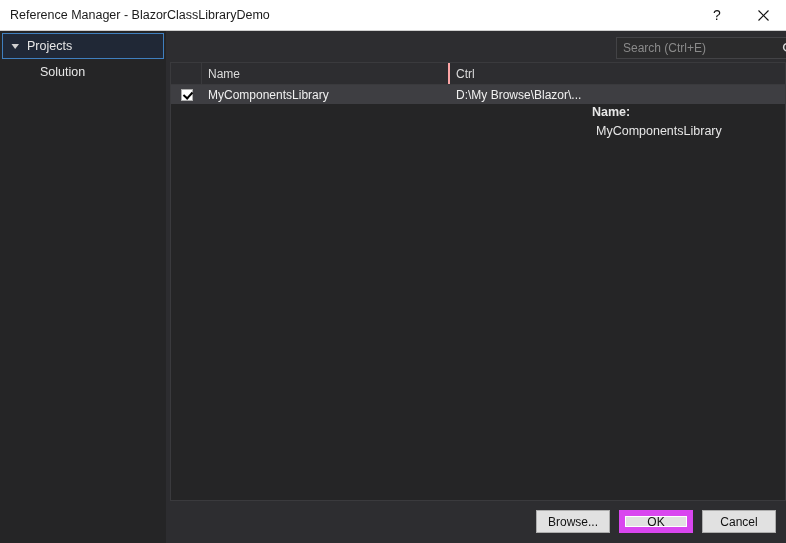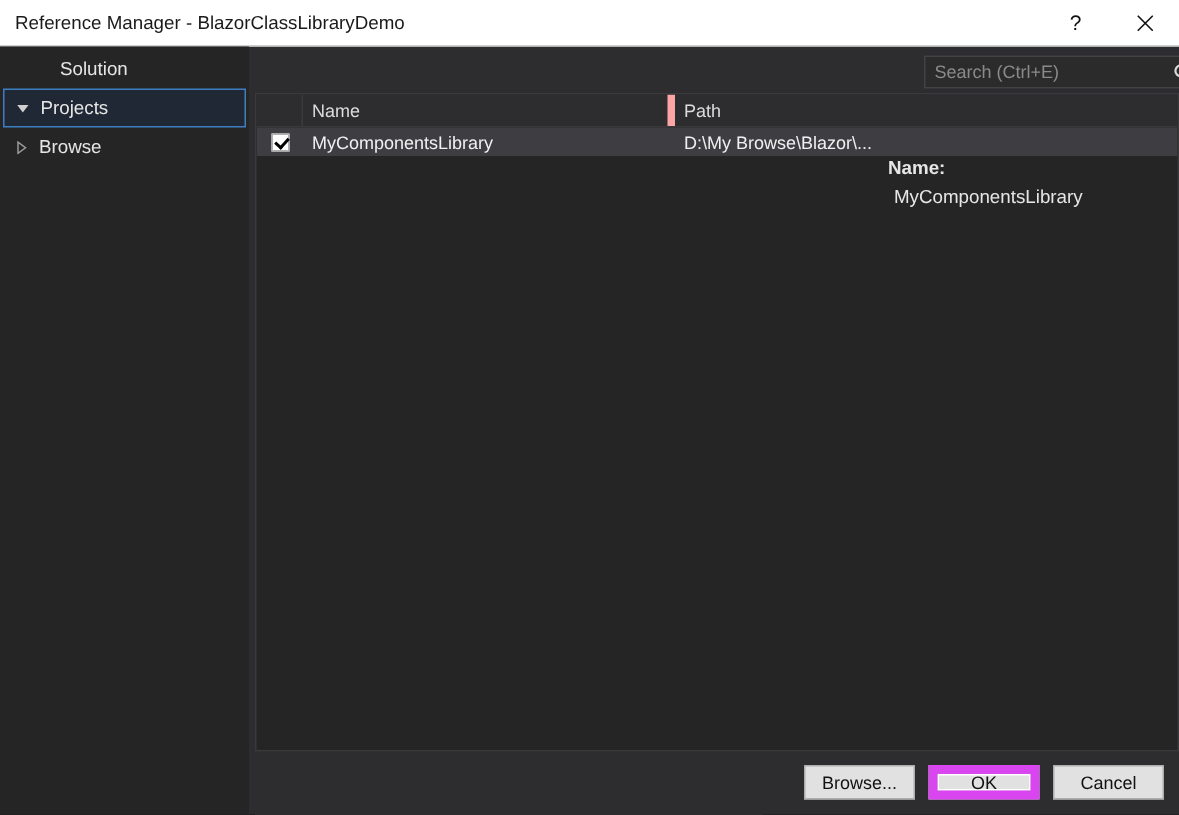--- a/index.html
+++ b/index.html
@@ -135,21 +135,21 @@
   }
   .col-check {
     width: 31px;
     min-width: 31px;
     border-right: 1px solid #3a3a3d;
     box-sizing: border-box;
   }
   .col-name {
     width: 248px;
     min-width: 248px;
-    border-right: 5px solid #fca5a5;
+    border-right: 2px solid #fca5a5;
     box-sizing: border-box;
     padding-left: 6px;
     display: flex;
     align-items: center;
     overflow: hidden;
     white-space: nowrap;
   }
   .col-path {
     flex: 1;
     box-sizing: border-box;
@@ -293,52 +293,44 @@
           <line x1="10.5" y1="0.5" x2="0.5" y2="10.5" stroke="currentColor" stroke-width="1.1"></line>
         </svg>
       </div>
     </div>
   </div>
 
   <div class="dlg-body">
 
     <div class="sidebar">
 
-      <div class="side-item child">
-        <span class="label">Solution</span>
-      </div>
-
       <div class="side-item selected">
         <span class="twisty">
           <svg class="tri-down" viewBox="0 0 9 7">
             <path d="M0.5 1 L8 1 L4.2 6 Z" fill="#d0d0d0"></path>
           </svg>
         </span>
         <span class="label">Projects</span>
       </div>
 
-
-
-      <div class="side-item">
-        <span class="twisty">
-          <svg class="tri-right-outline" viewBox="0 0 7 9">
-            <path d="M1 0.8 L6 4.5 L1 8.2 Z" fill="none" stroke="#9a9a9a" stroke-width="1"></path>
-          </svg>
-        </span>
-        <span class="label">Browse</span>
-      </div>
+      <div class="side-item child">
+        <span class="label">Solution</span>
+      </div>
+
+
+
 
     </div>
 
     <div class="center">
       <div class="list-panel">
         <div class="list-header">
           <div class="col-check"></div>
           <div class="col-name">Name</div>
-          <div class="col-path">Path</div>
+          <div class="col-path">Ctrl</div>
         </div>
         <div class="list-rows">
           <div class="list-row">
             <div class="col-check">
               <span class="chk checked"></span>
             </div>
             <div class="col-name">MyComponentsLibrary</div>
             <div class="col-path">D:\My Browse\Blazor\...</div>
           </div>
         </div>

